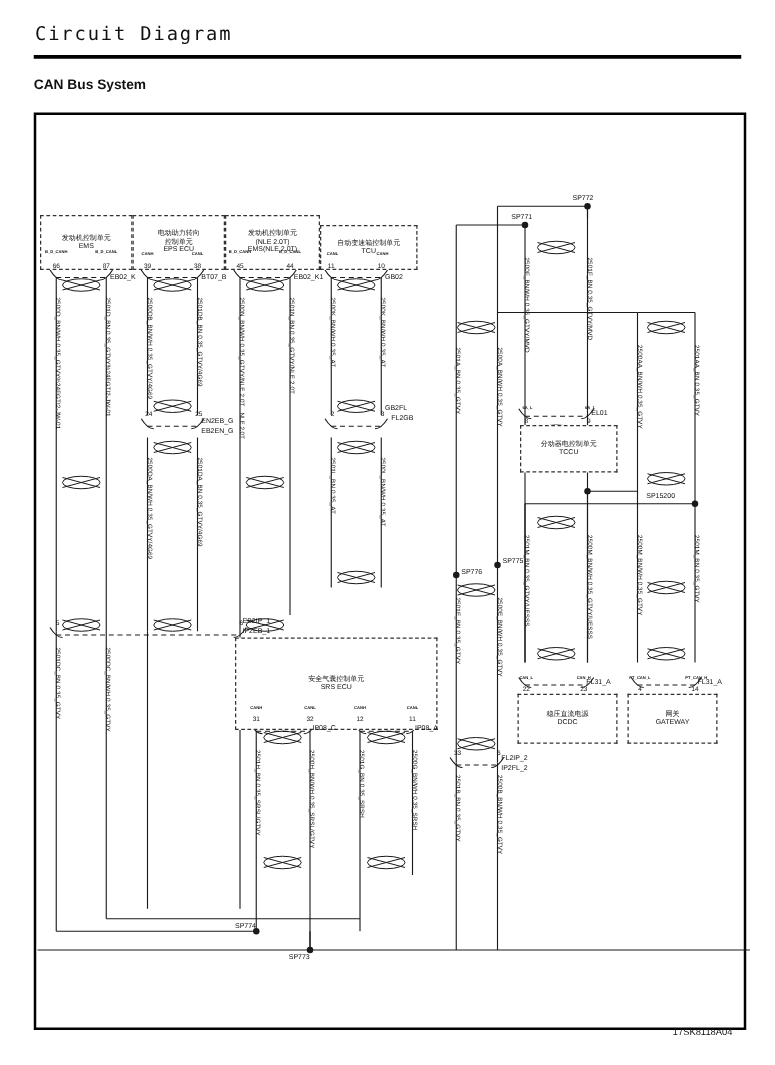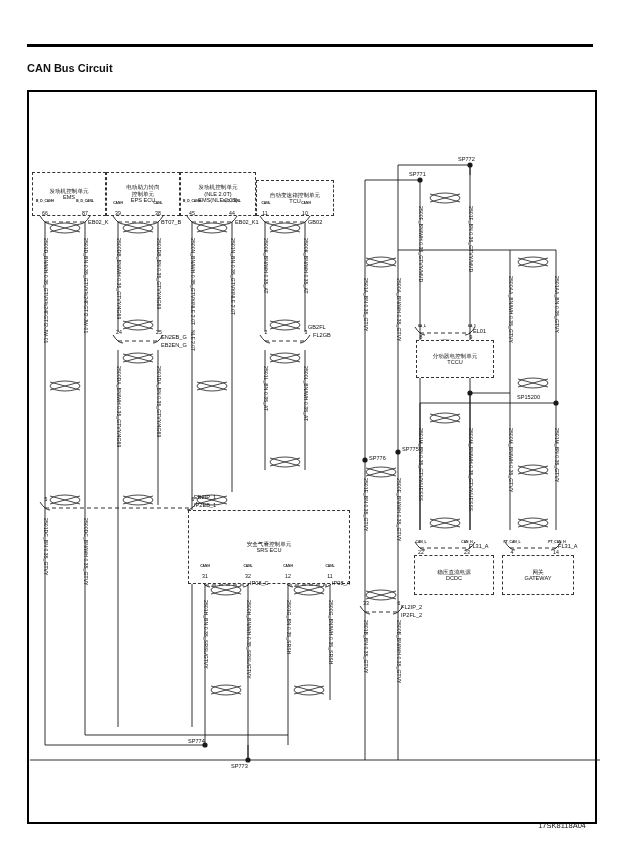--- a/index.html
+++ b/index.html
@@ -37,22 +37,23 @@
   .wl{position:absolute;font-size:5.0px;color:#111;white-space:nowrap;
       transform-origin:0 0;transform:rotate(90deg);letter-spacing:.1px;}
 
   .cap{position:absolute;font-size:7px;}
 </style>
 </head>
 <body>
 
 <div class="page">
 
+  <div class="hdr-title">Circuit Diagram</div>
   <div class="hdr-rule"></div>
-  <div class="sub-title">CAN Bus Circuit</div>
+  <div class="sub-title">CAN Bus System</div>
 
   <div class="frame"></div>
   <div class="footer-code">17SK8118A04</div>
 
   <svg class="canvas" viewBox="0 0 620 852">
     <defs>
       <g id="twist">
         <ellipse cx="0" cy="0" rx="15" ry="5" fill="none" stroke="#1a1a1a" stroke-width="0.8"></ellipse>
         <path d="M -15 -4 L 15 4 M -15 4 L 15 -4" fill="none" stroke="#1a1a1a" stroke-width="0.8"></path>
       </g>

